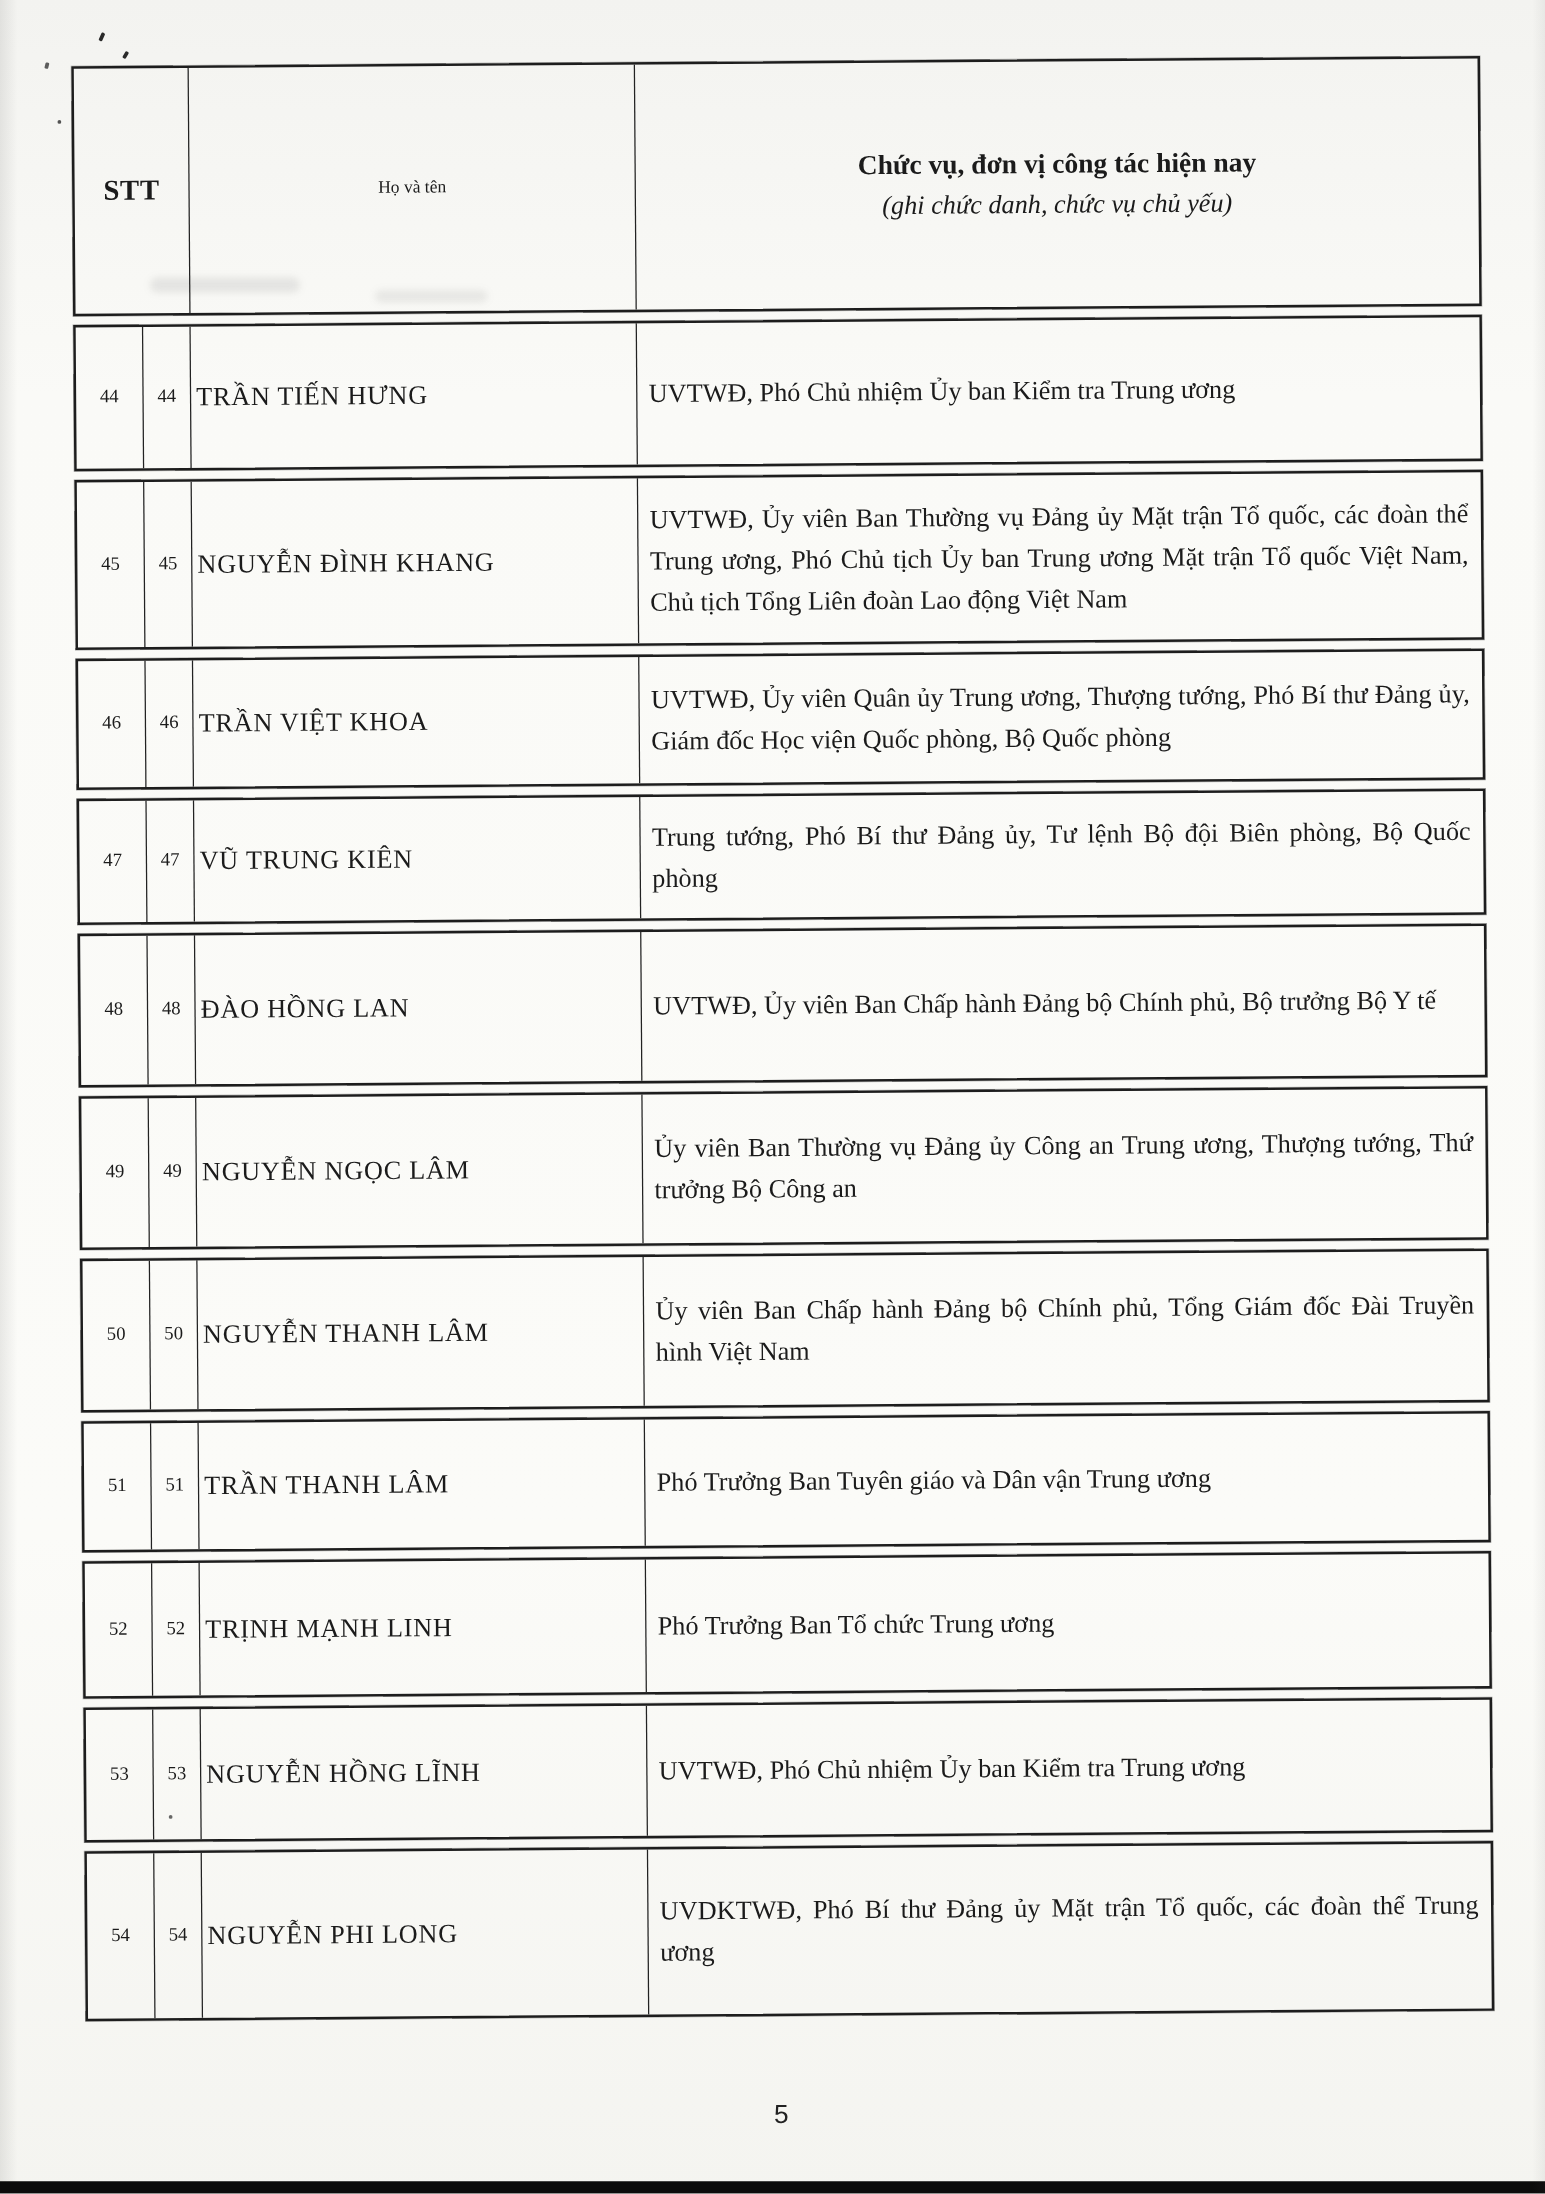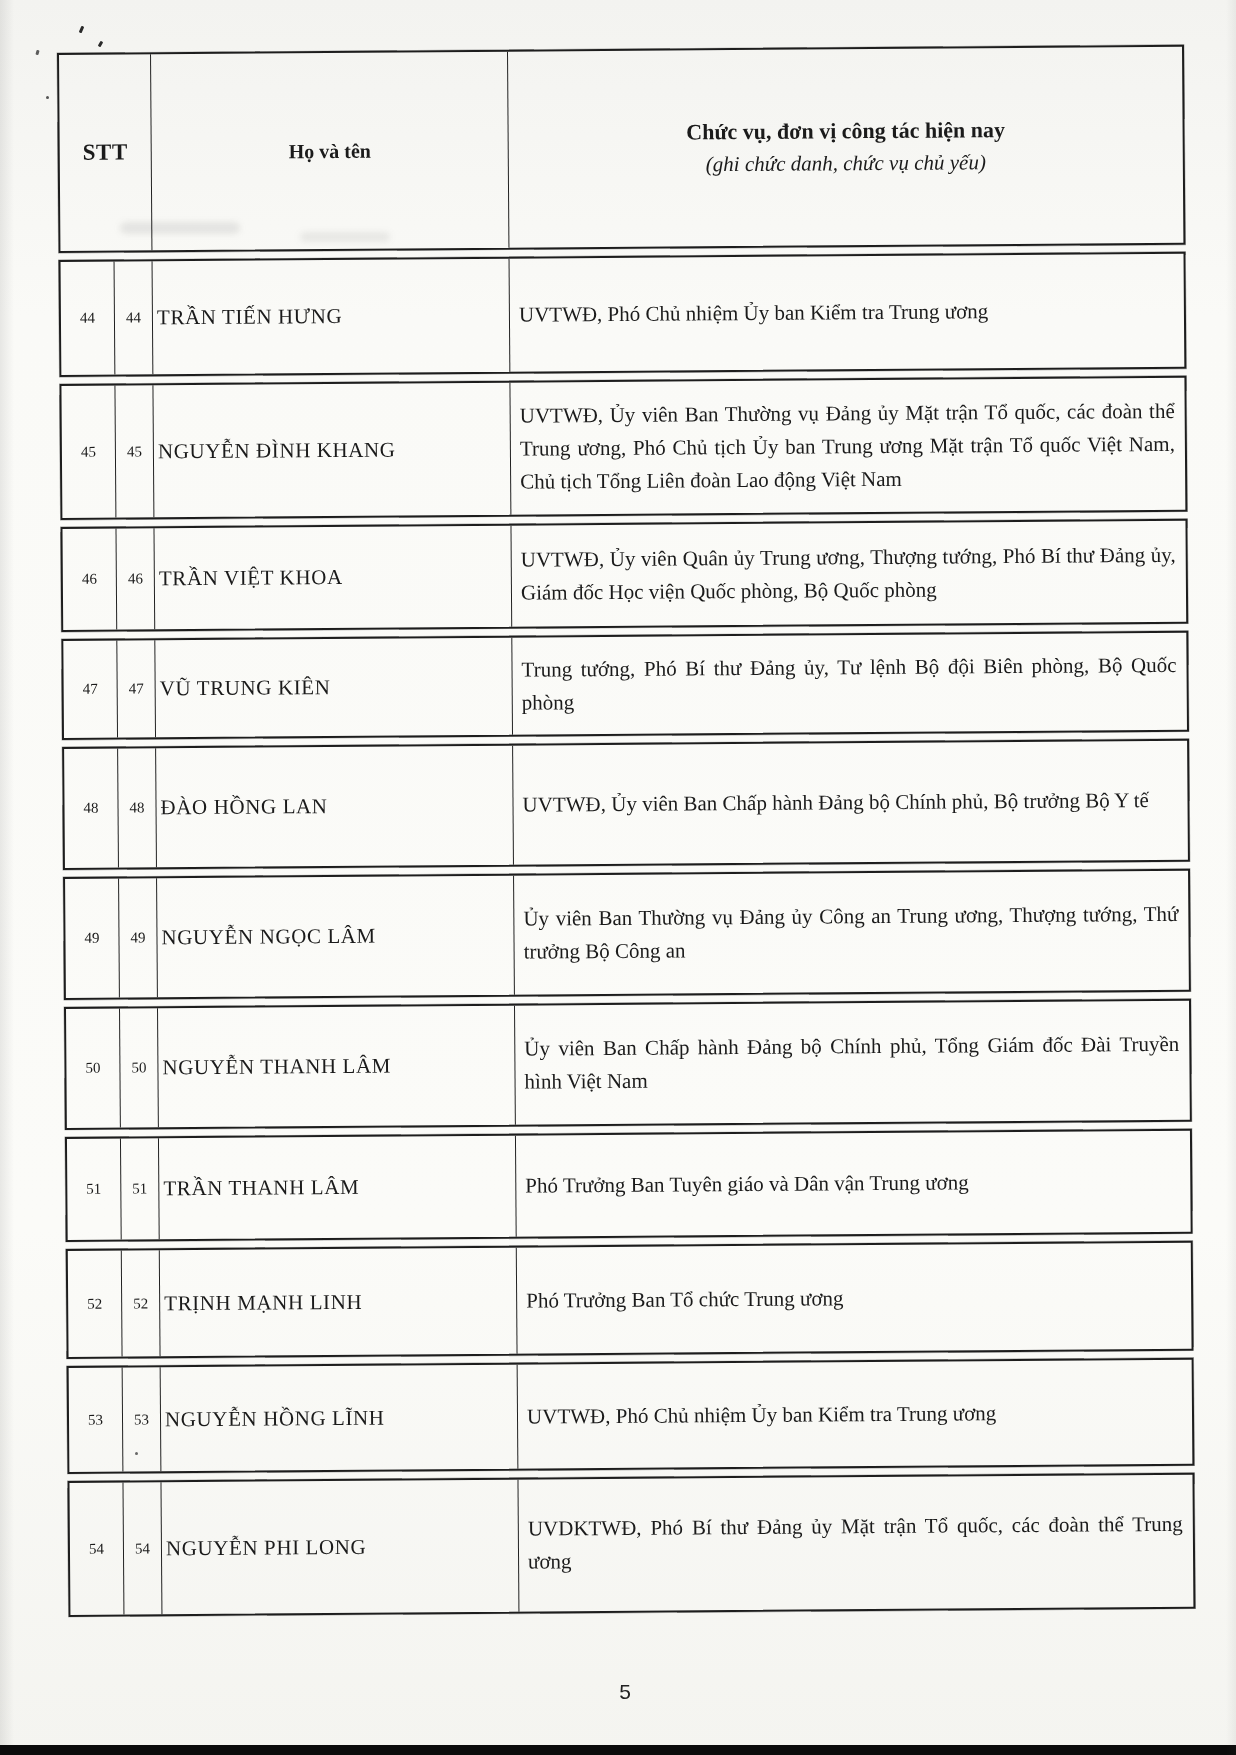--- a/index.html
+++ b/index.html
@@ -51,21 +51,21 @@
   .c-sttfull { width: 91px; justify-content: center; }
   .c-name { width: 357px; padding: 2px 4px 2px 4px; }
   .c-pos  { flex: 1; padding: 4px 10px 4px 9px; }
 
   .num { font-size: 15px; }
   .nm  { font-size: 21px; letter-spacing: 0.6px; }
   .pos { font-size: 21px; line-height: 33px; width: 100%; text-align: justify; }
 
   .header .c-sttfull .hd { font-weight: bold; font-size: 23px; letter-spacing: 0.5px; }
   .header .c-name { justify-content: center; }
-  .header .c-name .hd { font-weight: bold; font-size: 20px; }
+  .header .c-name .hd { font-weight: normal; font-size: 14px; }
   .header .c-pos { flex-direction: column; justify-content: center; padding: 0 10px; }
   .pos-title { font-weight: bold; font-size: 22px; text-align: center; width: 100%; }
   .pos-sub   { font-style: italic; font-size: 21px; text-align: center; width: 100%; margin-top: 7px; }
 
   .page-number {
     position: absolute; left: 600px; top: 1680px; width: 50px;
     text-align: center; font-size: 21px;
     font-family: "Liberation Sans", "DejaVu Sans", sans-serif;
     color: #222;
   }

